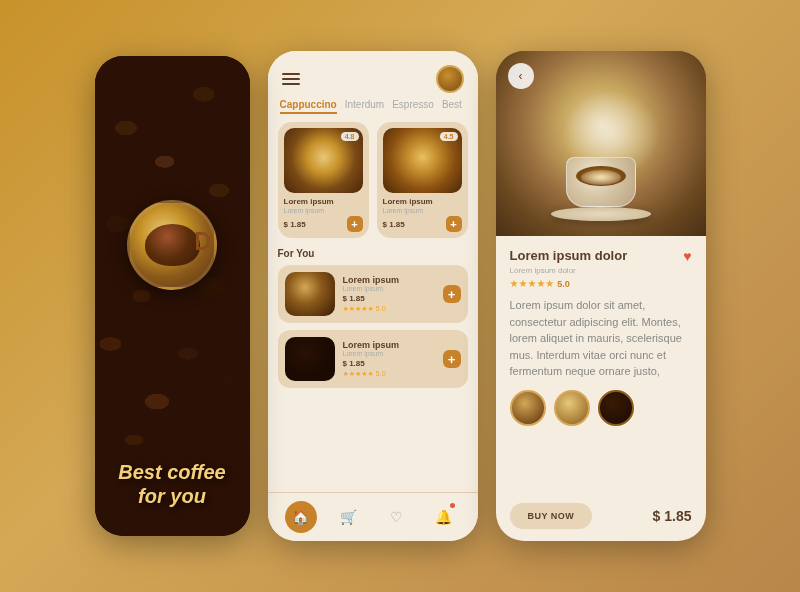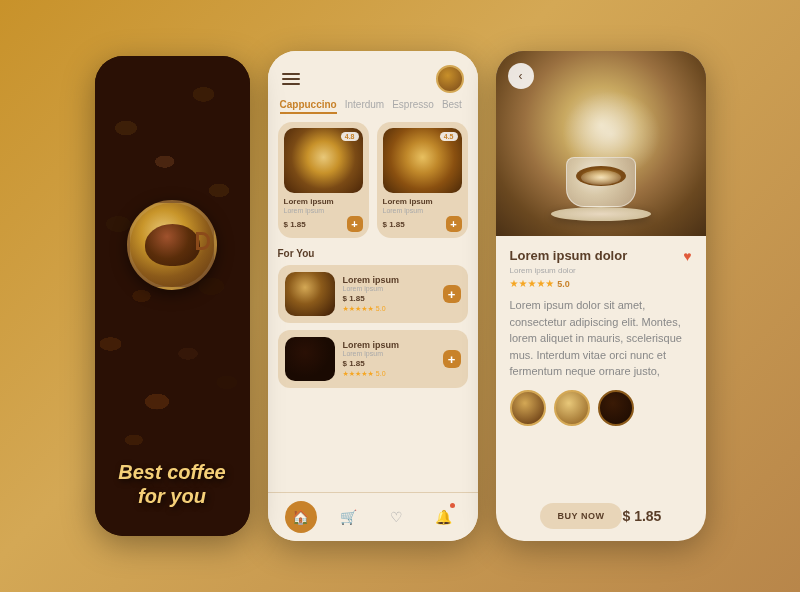--- a/index.html
+++ b/index.html
@@ -421,21 +421,21 @@
       width: 36px; height: 36px;
       border-radius: 50%;
       border: 2px solid #d4a855;
     }
     .var1 { background: radial-gradient(circle at 40% 35%, #d4a855, #5a2d0a); }
     .var2 { background: radial-gradient(circle at 40% 35%, #e8c87a, #8b5a1a); }
     .var3 { background: radial-gradient(circle at 40% 35%, #3a1a05, #1a0a02); border-color: #8b5a1a; }
 
     .buy-row {
       display: flex;
-      justify-content: center;
+      justify-content: space-between;
       align-items: center;
       margin-top: auto;
     }
     .buy-btn {
       background: #e8d5b8;
       border: none;
       border-radius: 20px;
       padding: 8px 18px;
       font-size: 9px;
       font-weight: 700;

